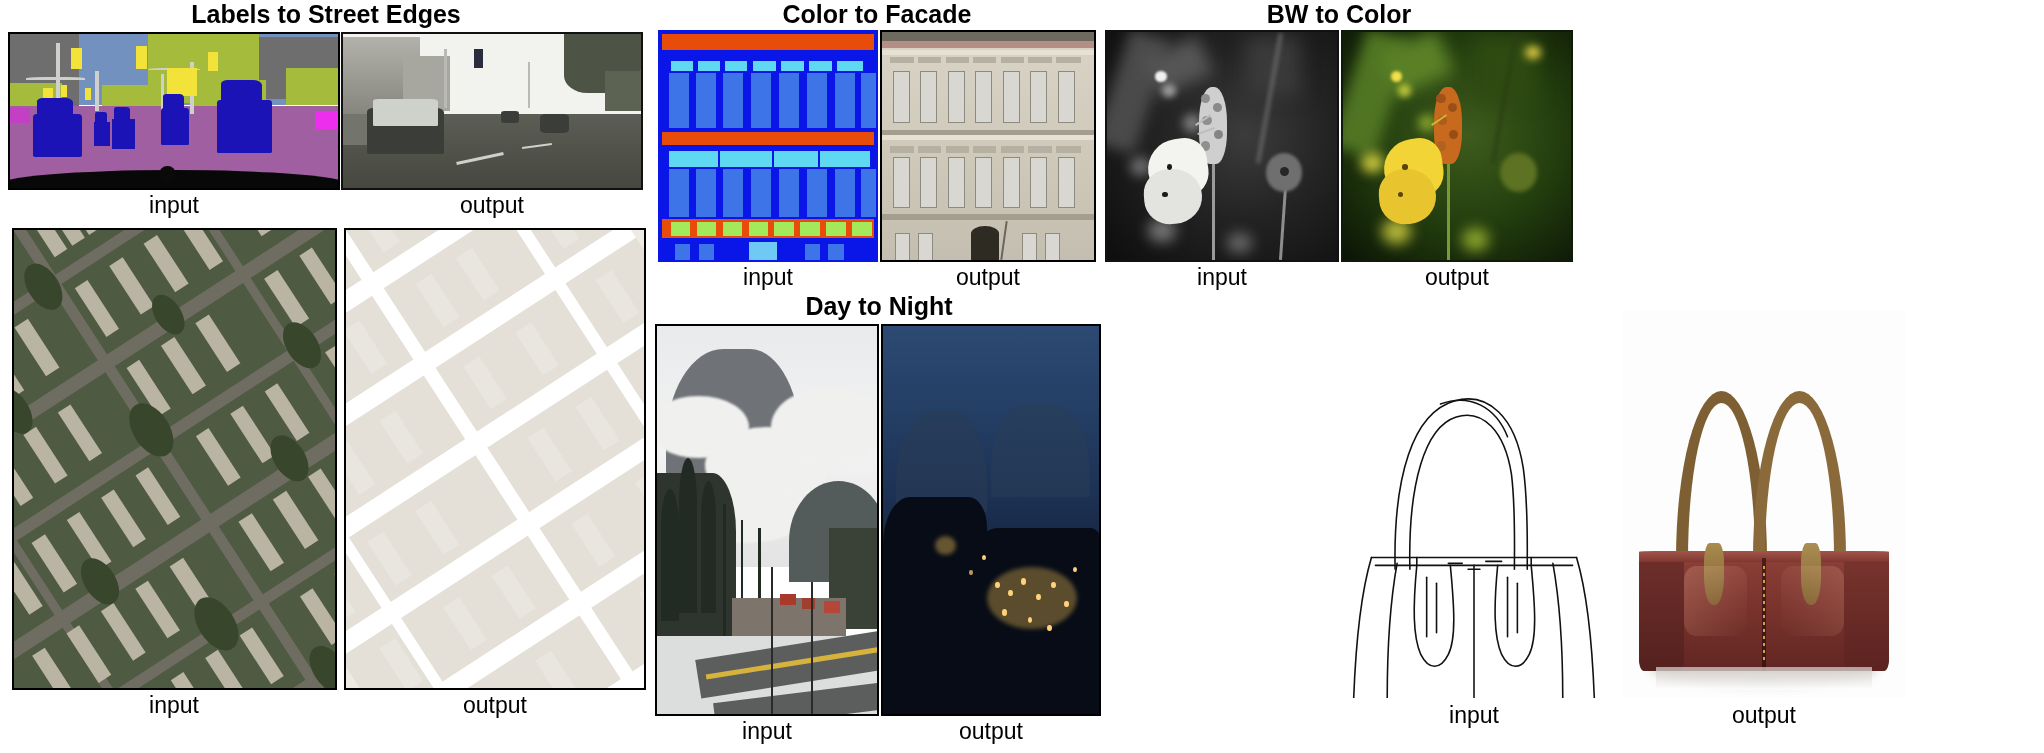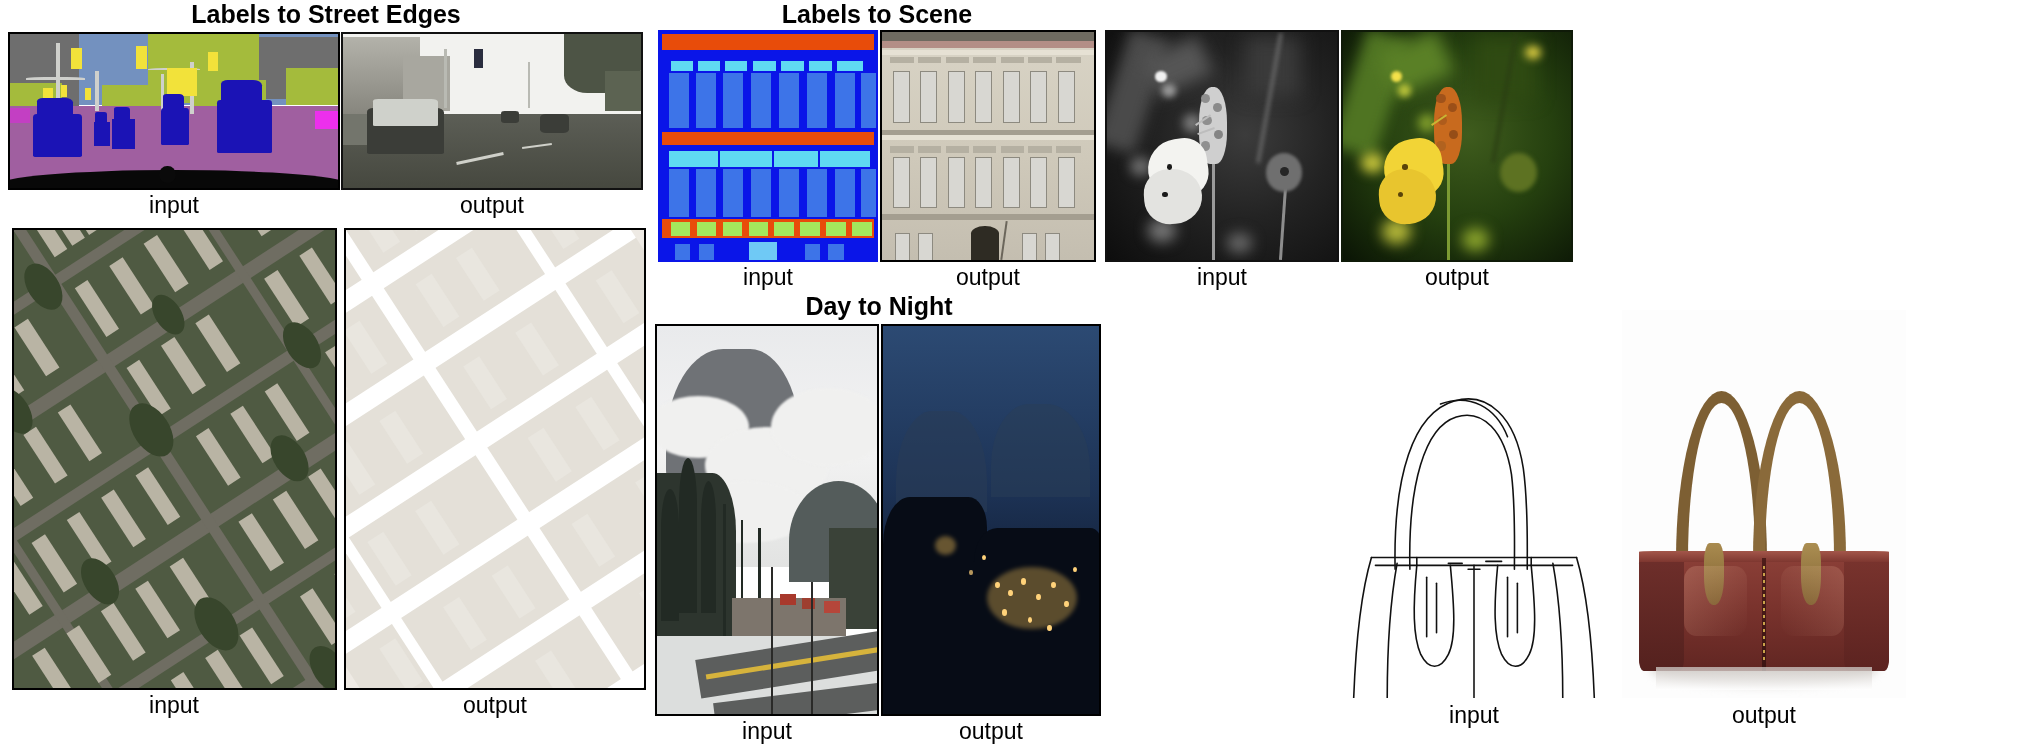--- a/index.html
+++ b/index.html
@@ -377,21 +377,21 @@
 
             </div>
           </div>
         </div>
         <div class="caption" style="font-size:23px;">output</div>
       </div>
     </div>
   </div>
 
   <div class="panel" style="left:657px; top:2px; width:440px; height:290px;">
-    <div class="panel-title" style="left:0; top:0; font-size:25px;">Labels to Scene</div>
+    <div class="panel-title" style="left:0; top:0; font-size:25px;">Color to Facade</div>
 
     <div class="pair" style="left:0; top:28px;">
 
       <div class="cell" style="width:222px;">
         <div class="imgframe noborder" style="width:220px; height:232px; border-color:#0a15e8;">
           <div class="scene">
             <div class="sh fc-bg"></div>
 
             <div class="sh fc-cornice" style="left:1%;top:1%;width:98%;height:7%;"></div>
 
@@ -500,20 +500,21 @@
             <div class="sh fp-win" style="left:77%;top:88%;width:7%;height:16%;"></div>
             <div class="sh fp-crack" style="left:57%;top:83%;width:1%;height:17%;transform:rotate(8deg);"></div>
           </div>
         </div>
         <div class="caption" style="font-size:23px;">output</div>
       </div>
     </div>
   </div>
 
   <div class="panel" style="left:1104px; top:2px; width:470px; height:290px;">
+    <div class="panel-title" style="left:0; top:0; font-size:25px;">BW to Color</div>
 
     <div class="pair" style="left:0; top:28px;">
 
       <div class="cell" style="width:236px;">
         <div class="imgframe noborder" style="width:234px; height:232px; background:#111;">
           <div class="scene" style="background:radial-gradient(circle at 60% 45%, #3c3c3c 0%, #232323 45%, #0d0d0d 100%);">
 
             <div class="sh" style="left:2%;top:0;width:18%;height:52%;background:#4a4a4a;filter:blur(7px);transform:rotate(18deg);"></div>
             <div class="sh" style="left:18%;top:6%;width:26%;height:18%;background:#555;filter:blur(8px);transform:rotate(-24deg);"></div>
             <div class="sh" style="left:60%;top:2%;width:24%;height:26%;background:#3a3a3a;filter:blur(9px);"></div>

